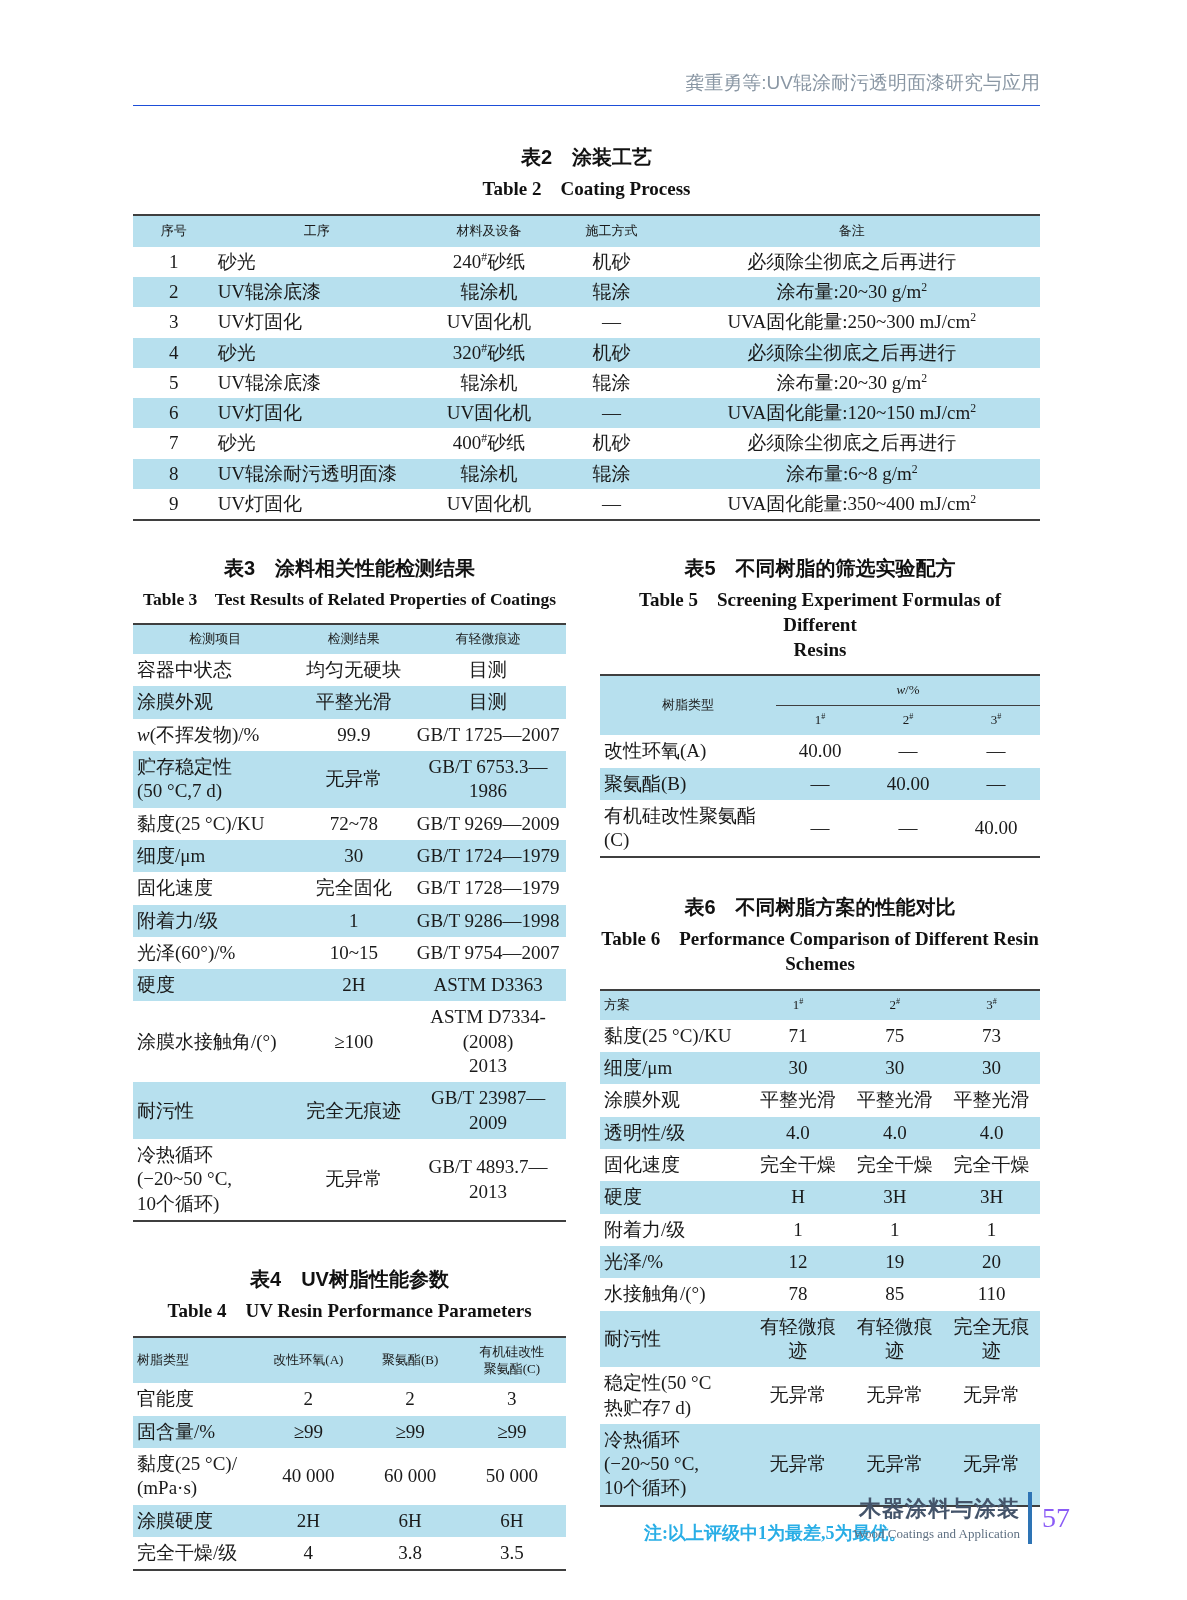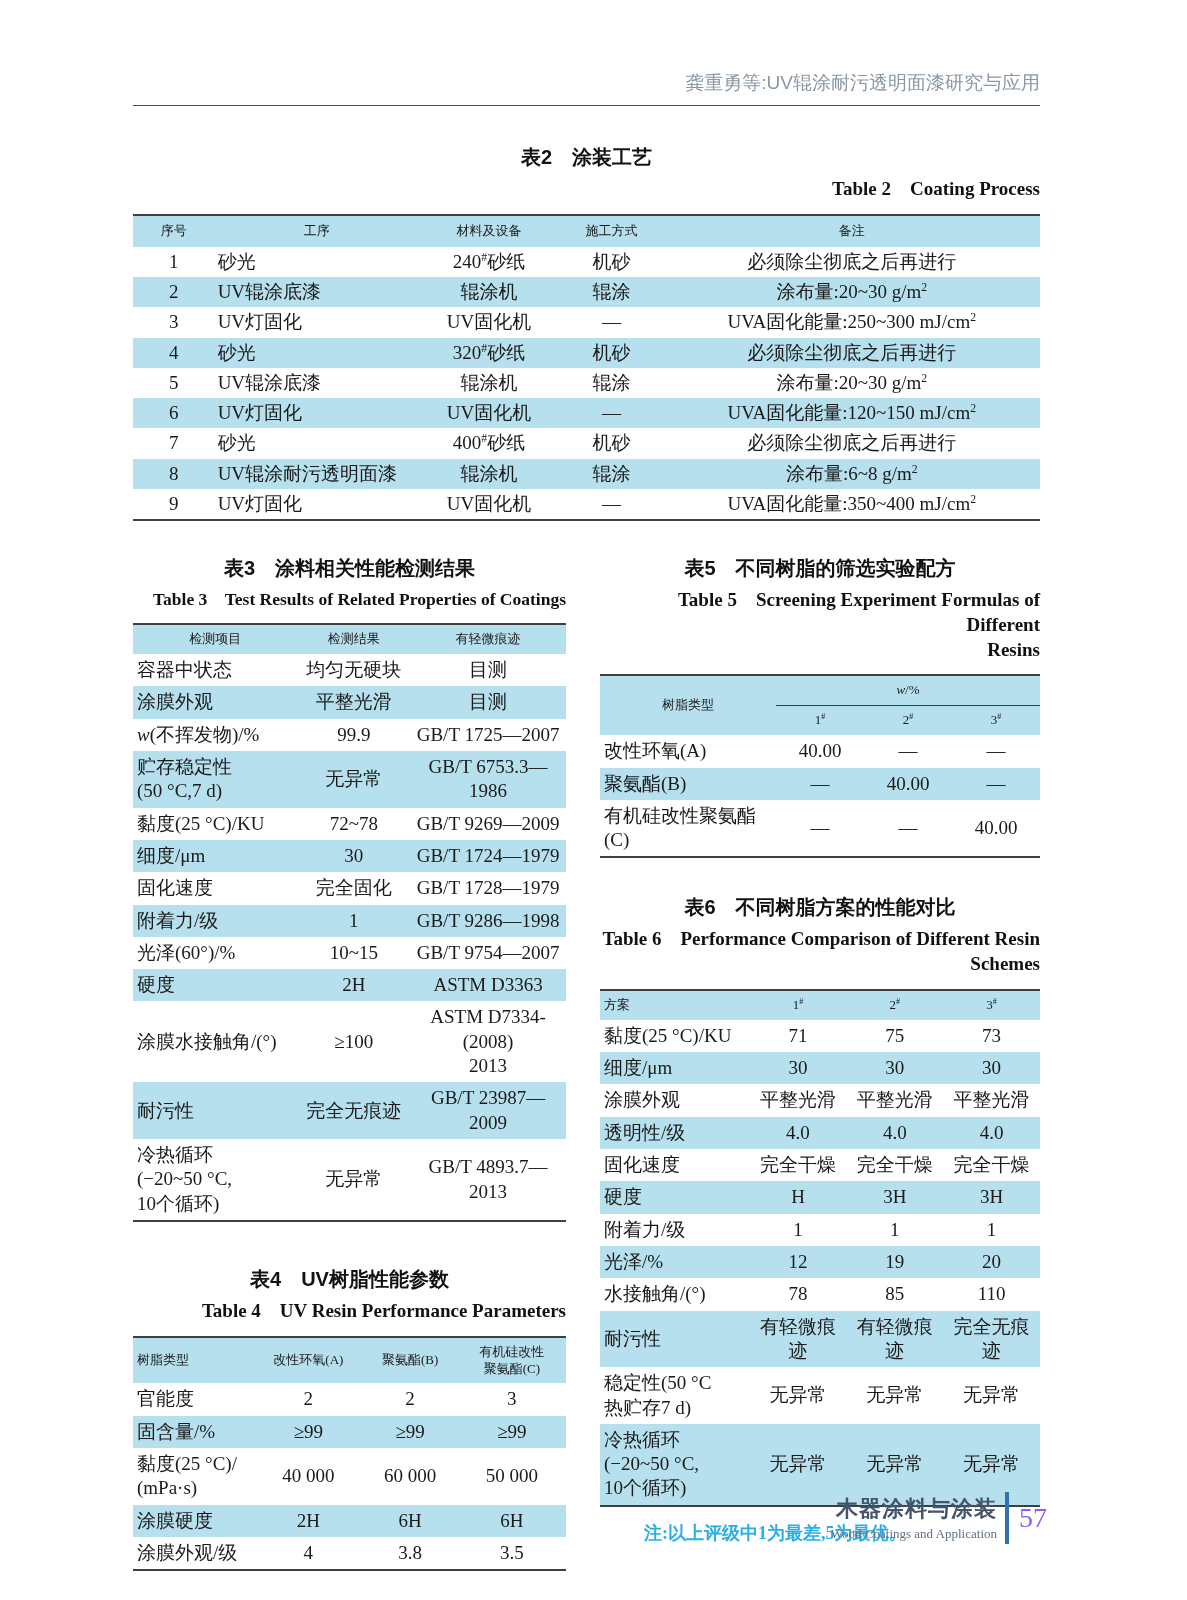--- a/index.html
+++ b/index.html
@@ -32,21 +32,21 @@
     font-family:"Liberation Sans","DejaVu Sans",sans-serif;
   }
 
   
   .tcn{
     text-align:center;
     font-family:"Liberation Sans","DejaVu Sans",sans-serif;
     font-weight:bold;font-size:20px;color:#111;
   }
   .ten{
-    text-align:right;
+    text-align:center;
     font-weight:bold;font-size:19px;color:#111;
     margin-top:6px;line-height:1.3;
   }
 
   
   table{
     width:100%;
     border-collapse:collapse;
     border-top:2.5px solid var(--rule);
     border-bottom:2.5px solid var(--rule);
@@ -87,21 +87,21 @@
     margin-top:14px;
     padding-left:44px;
     color:var(--note);
     font-size:18px;
     font-weight:bold;
   }
 
   
   .page-footer{
     position:absolute;
-    top:1492px;right:140px;
+    top:1492px;right:117px;
     display:flex;align-items:center;
   }
   .f-names{text-align:right;}
   .f-cn{
     font-family:"Liberation Sans","DejaVu Sans",sans-serif;
     font-weight:bold;font-size:22px;letter-spacing:1px;
     color:var(--footer-dark);
   }
   .f-en{
     font-size:13px;color:#5f7082;margin-top:2px;
@@ -337,21 +337,21 @@
                   <td class="ac">60 000</td>
                   <td class="ac">50 000</td>
                 </tr>
                 <tr>
                   <td class="al">涂膜硬度</td>
                   <td class="ac">2H</td>
                   <td class="ac">6H</td>
                   <td class="ac">6H</td>
                 </tr>
                 <tr>
-                  <td class="al">涂膜外观/级</td>
+                  <td class="al">完全干燥/级</td>
                   <td class="ac">4</td>
                   <td class="ac">3.8</td>
                   <td class="ac">3.5</td>
                 </tr>
               </tbody>
           </table>
 
         </div>
 
       </div>

